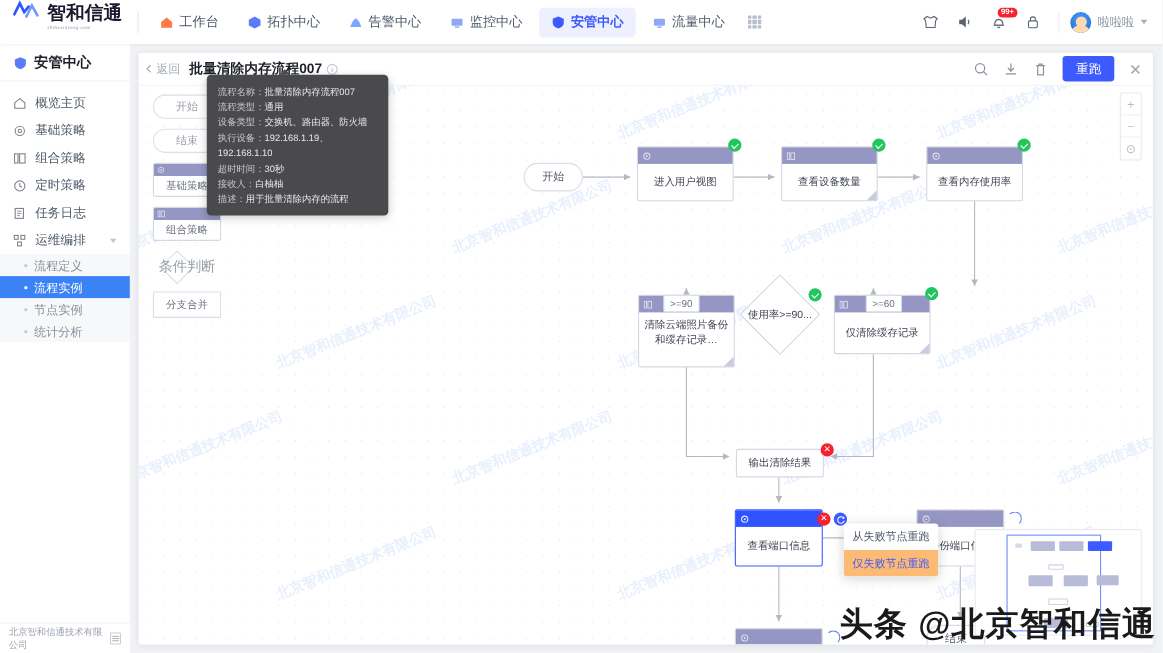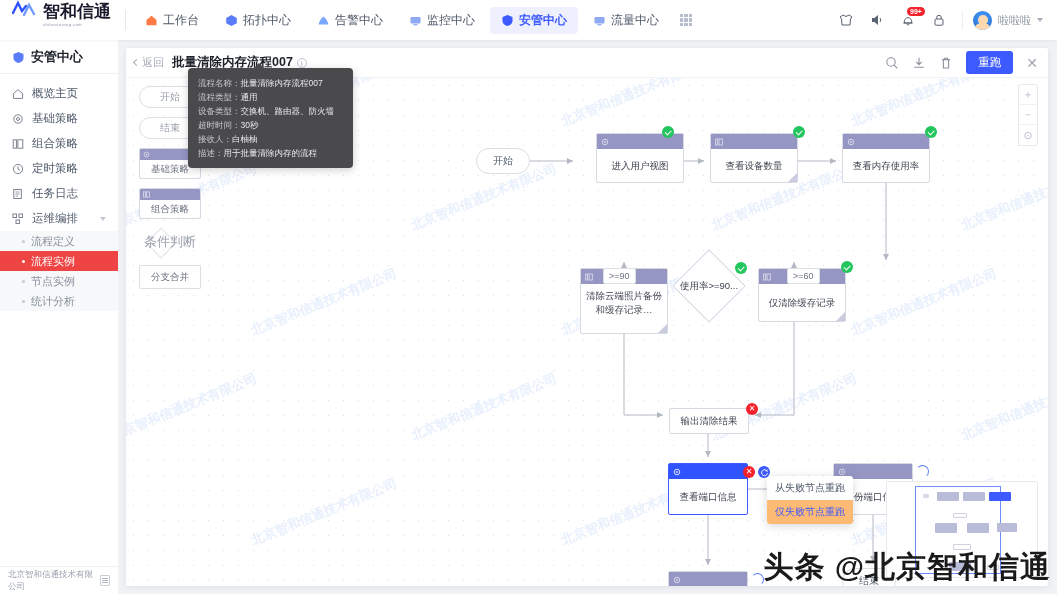--- a/index.html
+++ b/index.html
@@ -68,21 +68,21 @@
     display:flex;align-items:center;gap:8px;height:25px;padding:0 12px;
     font-size:11.5px;color:#4e5969;cursor:pointer;position:relative;
   }
   .sb-ico{width:12px;height:12px;flex:none;position:relative;}
   .sb-sub { background:#f7f8fa; }
   .sb-subitem {
     display:flex;align-items:center;gap:6px;height:20px;padding:0 12px 0 22px;
     font-size:11px;color:#86909c;cursor:pointer;
   }
   .sb-subitem .dot{width:3px;height:3px;border-radius:50%;background:#c4c9d4;flex:none;}
-  .sb-subitem.active{background:#ef4444;color:#fff;}
+  .sb-subitem.active{background:#3b82f6;color:#fff;}
   .sb-subitem.active .dot{background:#fff;}
   .sb-arrow{margin-left:auto;width:0;height:0;border-left:3px solid transparent;border-right:3px solid transparent;border-top:4px solid #c0c6d2;}
   .footer {
     position:absolute;left:0;bottom:0;width:118px;height:28px;
     display:flex;align-items:center;justify-content:space-between;
     padding:0 8px;font-size:8.5px;color:#9aa1ae;border-top:1px solid #f0f1f4;background:#fff;
   }
   .footer-btn{width:11px;height:11px;border:1px solid #c9ced8;border-radius:1px;display:flex;flex-direction:column;justify-content:center;gap:1px;padding:1px;cursor:pointer;}
   .footer-btn i{height:1px;background:#aeb4c0;}
 
@@ -475,20 +475,21 @@
       </span>
       <button class="rerun-btn">重跑</button>
       <span class="close-x">✕</span>
     </span>
   </div>
 
   <div class="tooltip">
     <div class="tt-row"><span>流程名称：</span><span>批量清除内存流程007</span></div>
     <div class="tt-row"><span>流程类型：</span><span>通用</span></div>
     <div class="tt-row"><span>设备类型：</span><span>交换机、路由器、防火墙</span></div>
+    <div class="tt-row"><span>执行设备：</span><span>192.168.1.19、192.168.1.10</span></div>
     <div class="tt-row"><span>超时时间：</span><span>30秒</span></div>
     <div class="tt-row"><span>接收人：</span><span>白柚柚</span></div>
     <div class="tt-row"><span>描述：</span><span>用于批量清除内存的流程</span></div>
   </div>
 
   <div class="canvas">
 
     <div class="wm" style="left:120px;top:6px;">北京智和信通技术有限公司</div>
     <div class="wm" style="left:430px;top:6px;">北京智和信通技术有限公司</div>
     <div class="wm" style="left:720px;top:6px;">北京智和信通技术有限公司</div>
@@ -560,21 +561,21 @@
     <div class="zoomctl">
       <div>＋</div>
       <div>－</div>
       <div>⊙</div>
     </div>
 
     <div class="pill" style="left:350px;top:70px;width:54px;height:26px;">
       <span>开始</span>
     </div>
 
-    <div class="node" style="left:470px;top:55px;width:88px;height:50px;">
+    <div class="node" style="left:453px;top:55px;width:88px;height:50px;">
       <div class="node-hd">
         <svg width="8" height="8" viewBox="0 0 12 12">
             <circle cx="6" cy="6" r="4.2" stroke="#dcdcec" stroke-width="1.4" fill="none"></circle>
             <circle cx="6" cy="6" r="1.4" fill="#dcdcec"></circle>
           </svg>
       </div>
       <div class="node-bd" style="height:33px;">进入用户视图</div>
     </div>
     <div class="ok" style="left:536px;top:48px;"></div>
 

